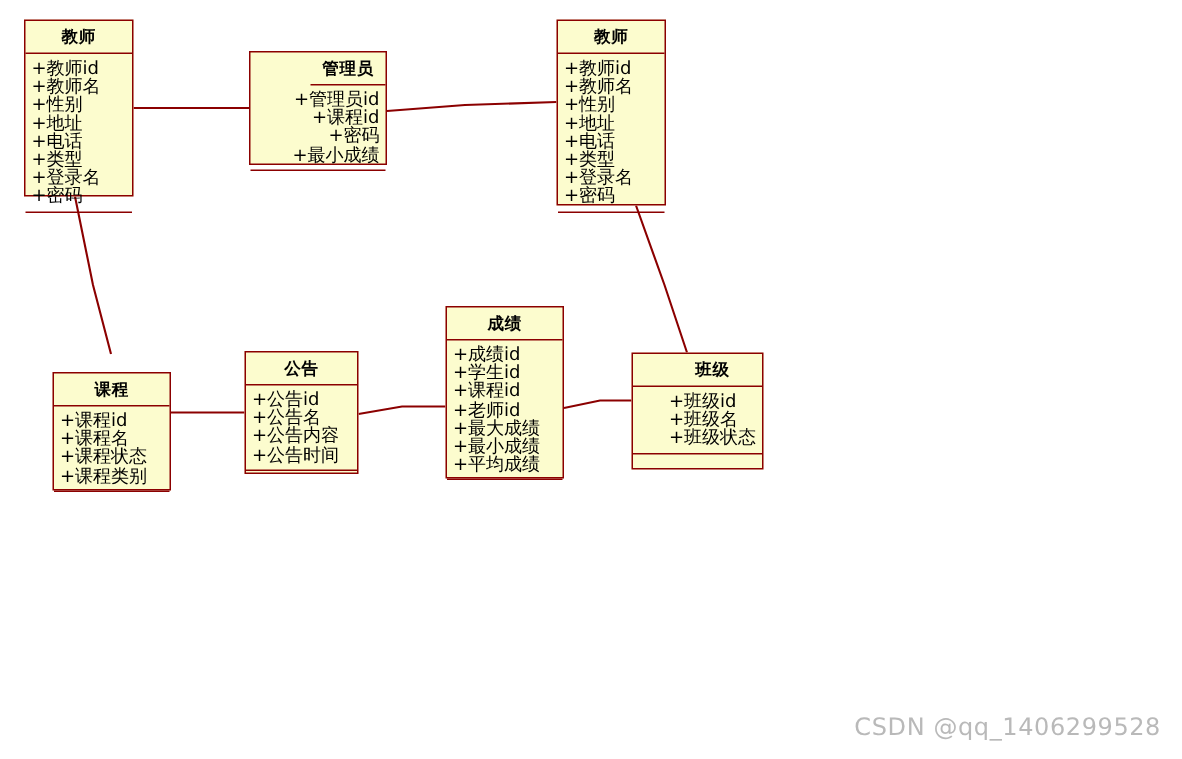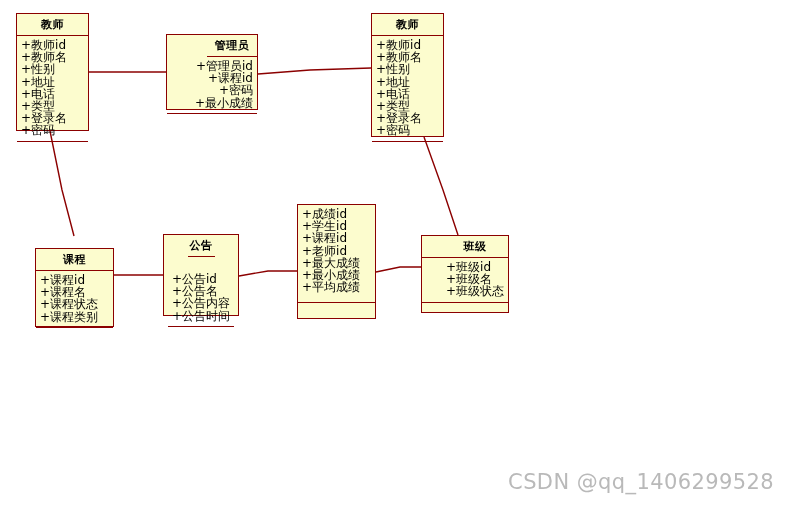--- a/index.html
+++ b/index.html
@@ -59,21 +59,21 @@
     line-height: 12.2px;
     white-space: nowrap;
   }
   .uml-methods {
     height: 15px;
   }
   .watermark {
     position: absolute;
     right: 14px;
     bottom: 12px;
-    font-size: 21px;
+    font-size: 16px;
     color: #b9b9b9;
     font-family: "DejaVu Sans", "Liberation Sans", sans-serif;
     letter-spacing: 0.4px;
     white-space: nowrap;
     z-index: 3;
   }
 </style>
 </head>
 <body>
 
@@ -128,31 +128,32 @@
     <div class="uml-class" style="left: 35px; top: 248px; width: 79px; height: 79px; background: rgb(252, 252, 206); border-color: rgb(139, 0, 0);">
       <div class="uml-title" style="border-bottom-color: rgb(139, 0, 0);">课程</div>
       <div class="uml-attrs" style="border-bottom-color: rgb(139, 0, 0);">
         <div class="uml-attr">+课程id</div>
         <div class="uml-attr">+课程名</div>
         <div class="uml-attr">+课程状态</div>
         <div class="uml-attr">+课程类别</div>
       </div>
       <div class="uml-methods"></div>
     </div>
-    <div class="uml-class" style="left: 163px; top: 234px; width: 76px; height: 82px; background: rgb(252, 252, 206); border-color: rgb(139, 0, 0); align-items: center;">
+    <div class="uml-class" style="left: 163px; top: 234px; width: 76px; height: 82px; background: rgb(252, 252, 206); border-color: rgb(139, 0, 0);">
       <div class="uml-title" style="border-bottom-color: rgb(139, 0, 0);">公告</div>
-      <div class="uml-attrs" style="border-bottom-color: rgb(139, 0, 0); margin-top: 13px;">
+      <div class="uml-attrs" style="border-bottom-color: rgb(139, 0, 0);">
         <div class="uml-attr">+公告id</div>
         <div class="uml-attr">+公告名</div>
         <div class="uml-attr">+公告内容</div>
         <div class="uml-attr">+公告时间</div>
       </div>
       <div class="uml-methods"></div>
     </div>
     <div class="uml-class" style="left: 297px; top: 204px; width: 79px; height: 115px; background: rgb(252, 252, 206); border-color: rgb(139, 0, 0);">
+      <div class="uml-title" style="border-bottom-color: rgb(139, 0, 0);">成绩</div>
       <div class="uml-attrs" style="border-bottom-color: rgb(139, 0, 0);">
         <div class="uml-attr">+成绩id</div>
         <div class="uml-attr">+学生id</div>
         <div class="uml-attr">+课程id</div>
         <div class="uml-attr">+老师id</div>
         <div class="uml-attr">+最大成绩</div>
         <div class="uml-attr">+最小成绩</div>
         <div class="uml-attr">+平均成绩</div>
       </div>
       <div class="uml-methods"></div>

